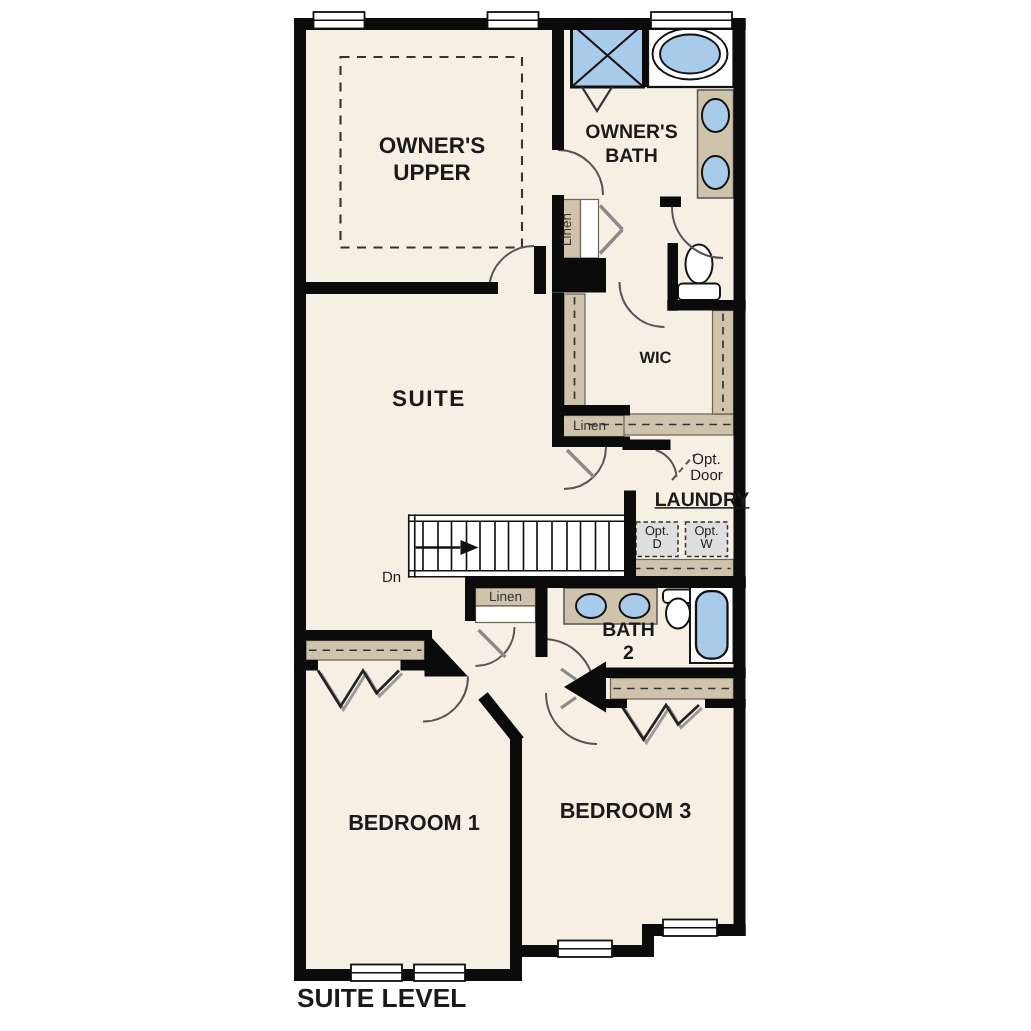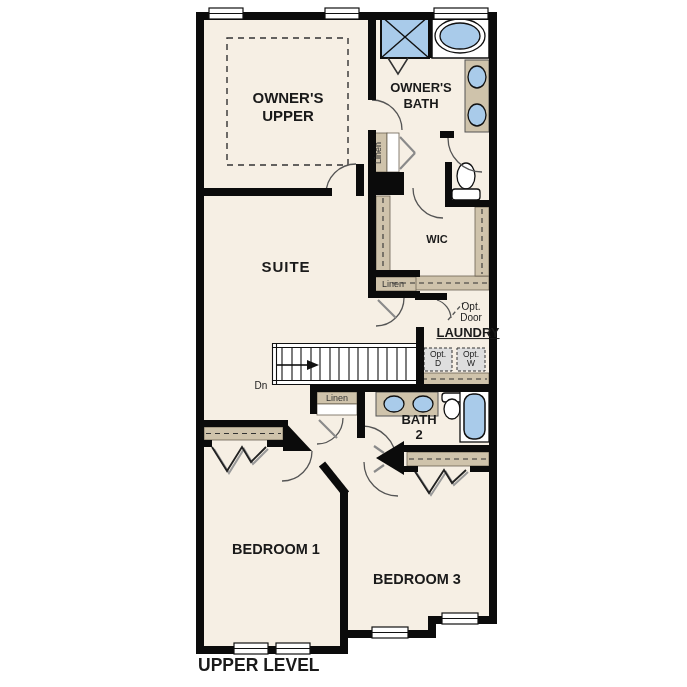--- a/index.html
+++ b/index.html
@@ -257,17 +257,17 @@
 
   <div class="lbl" style="left:337px;top:398px;font-size:9px;color:#333;">Linen</div>
 
   <div class="lbl b" style="left:419px;top:428px;font-size:13px;line-height:1.15;">
     <div>BATH</div>
     <div>2</div>
   </div>
 
   <div class="lbl b" style="left:276px;top:550px;font-size:14.5px;">BEDROOM 1</div>
 
-  <div class="lbl b" style="left:417px;top:580px;font-size:14.5px;">BEDROOM 3</div>
-
-  <div class="lbl b left-anchor" style="left:198px;top:666px;font-size:17.5px;">UPPER LEVEL</div>
+  <div class="lbl b" style="left:417px;top:542px;font-size:14.5px;">BEDROOM 3</div>
+
+  <div class="lbl b left-anchor" style="left:198px;top:666px;font-size:17.5px;">SUITE LEVEL</div>
 
 </div>
 
 </body></html>

